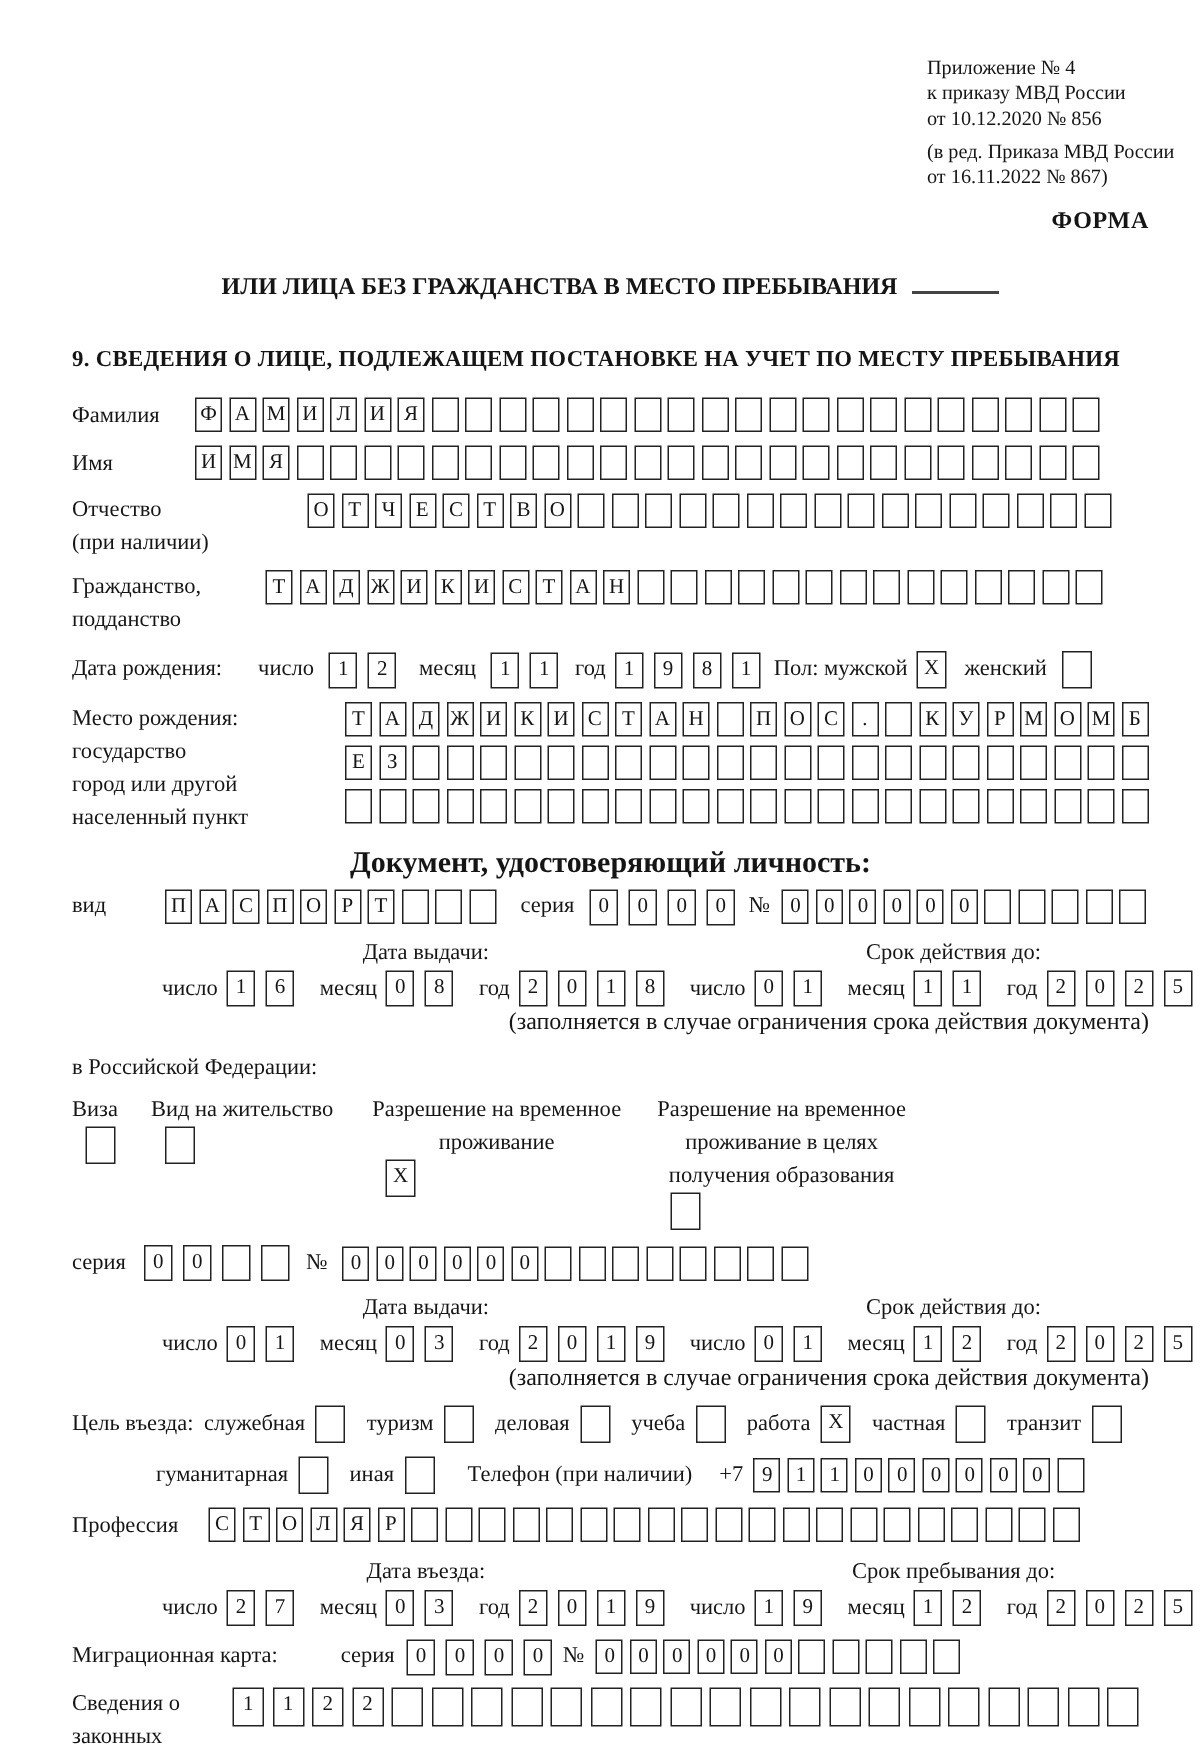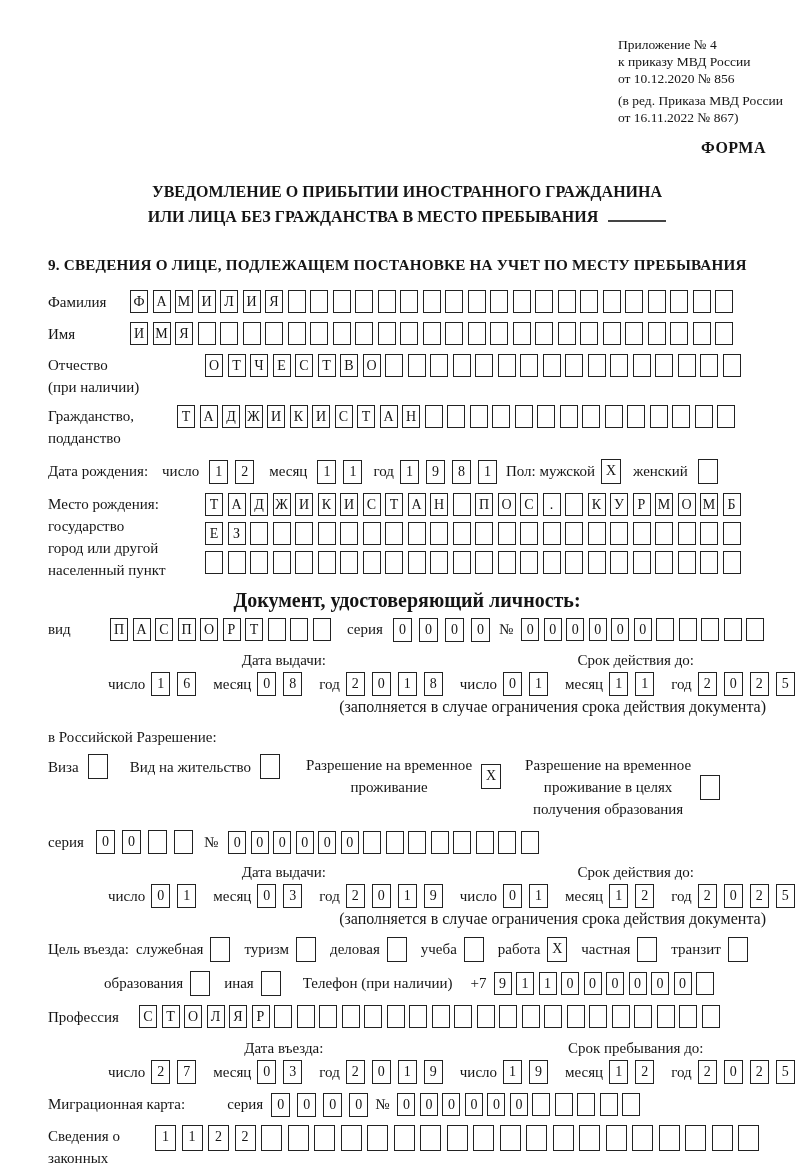--- a/index.html
+++ b/index.html
@@ -42,21 +42,21 @@
   .daterow { display: flex; justify-content: space-between; margin-top: 8px; padding-right: 22px; }
   .dgroup { }
   .dtitle { text-align: center; line-height: 20px; }
   .dfields { display: flex; align-items: center; margin-top: 2px; }
   .dlbl { margin-right: 6px; }
   .dfields .cells { margin-right: 10px; }
   .restrict-note { text-align: right; font-size: 16px; margin-top: 2px; }
 
   .intro { margin-top: 9px; line-height: 25px; }
   .opts { display: flex; align-items: flex-start; margin-top: 4px; }
-  .opt { display: flex; align-items: center; }
+  .opt { display: flex; align-items: flex-start; flex-direction: column; }
   .optlines { text-align: center; line-height: 22px; }
   .opt .chkwrap { margin-left: 9px; margin-top: 0; }
   .purline { display: flex; align-items: center; margin-top: 9px; }
   .purline .lblx { margin-right: 7px; }
   .purline .chkwrap { margin-right: 14px; }
 </style>
 </head>
 <body>
 
 <div class="page">
@@ -66,21 +66,20 @@
     <div>к приказу МВД России</div>
     <div>от 10.12.2020 № 856</div>
     <div class="hdr-rev">
       <div>(в ред. Приказа МВД России</div>
       <div>от 16.11.2022 № 867)</div>
     </div>
   </div>
   <div class="forma">ФОРМА</div>
 
   <div class="title">
-    <div>УВЕДОМЛЕНИЕ О ПРИБЫТИИ ИНОСТРАННОГО ГРАЖДАНИНА</div>
     <div><span>ИЛИ ЛИЦА БЕЗ ГРАЖДАНСТВА В МЕСТО ПРЕБЫВАНИЯ</span><span class="blank-line"></span></div>
   </div>
 
   <div class="sec-heading">9. СВЕДЕНИЯ О ЛИЦЕ, ПОДЛЕЖАЩЕМ ПОСТАНОВКЕ НА УЧЕТ ПО МЕСТУ ПРЕБЫВАНИЯ</div>
 
   <div class="row" style="margin-top:16px;">
     <span class="lbl w82">Фамилия</span>
     <span class="cells">
         <span class="cell">Ф</span>
         <span class="cell">А</span>
@@ -206,21 +205,21 @@
         <span class="cell"></span>
         <span class="cell"></span>
         <span class="cell"></span>
         <span class="cell"></span>
         <span class="cell"></span>
         <span class="cell"></span>
       </span>
   </div>
 
   <div class="row" style="align-items:center; margin-top:10px;">
-    <span class="lbl" style="margin-right:14px;">Дата рождения:</span>
+    <span class="lbl" style="margin-right:24px;">Дата рождения:</span>
     <span class="dlbl" style="margin-right:10px;">число</span>
     <span class="cells dcells" style="margin-right:8px;">
         <span class="cell">1</span>
         <span class="cell">2</span>
       </span>
     <span class="dlbl" style="margin-right:10px;">месяц</span>
     <span class="cells dcells" style="margin-right:4px;">
         <span class="cell">1</span>
         <span class="cell">1</span>
       </span>
@@ -234,21 +233,21 @@
     <span class="dlbl">Пол: мужской</span>
     <span class="cells chkwrap" style="margin-right:12px;">
         <span class="cell">X</span>
       </span>
     <span class="dlbl" style="margin-right:10px;">женский</span>
     <span class="cells chkwrap">
         <span class="cell"></span>
       </span>
   </div>
 
-  <div class="row" style="margin-top:9px;">
+  <div class="row" style="margin-top:9px;gap:25px;">
     <span class="lblcol w157">
       <div>Место рождения:</div>
       <div>государство</div>
       <div>город или другой</div>
       <div>населенный пункт</div>
     </span>
     <span class="gridrows">
       <span class="cells">
           <span class="cell">Т</span>
           <span class="cell">А</span>
@@ -411,21 +410,21 @@
             <span class="cell">0</span>
             <span class="cell">2</span>
             <span class="cell">5</span>
           </span>
       </div>
     </div>
   </div>
   <div class="restrict-note">(заполняется в случае ограничения срока действия документа)</div>
 
   <div class="intro">
-    <div>в Российской Разрешение:</div>
+    <div>в Российской Федерации:</div>
   </div>
 
   <div class="opts">
     <div class="opt">
       <span class="optlines">Виза</span>
       <span class="cells chkwrap">
           <span class="cell"></span>
         </span>
     </div>
     <div class="opt" style="margin-left:22px;">
@@ -556,21 +555,21 @@
     <span class="cells chkwrap">
         <span class="cell"></span>
       </span>
     <span class="lblx">транзит</span>
     <span class="cells chkwrap">
         <span class="cell"></span>
       </span>
   </div>
 
   <div class="purline" style="padding-left:56px;">
-    <span class="lblx">образования</span>
+    <span class="lblx">гуманитарная</span>
     <span class="cells chkwrap">
         <span class="cell"></span>
       </span>
     <span class="lblx">иная</span>
     <span class="cells chkwrap" style="margin-right:22px;">
         <span class="cell"></span>
       </span>
     <span class="lblx" style="margin-right:18px;text-align:center;">Телефон (при наличии)</span>
     <span class="lblx">+7</span>
     <span class="cells">

